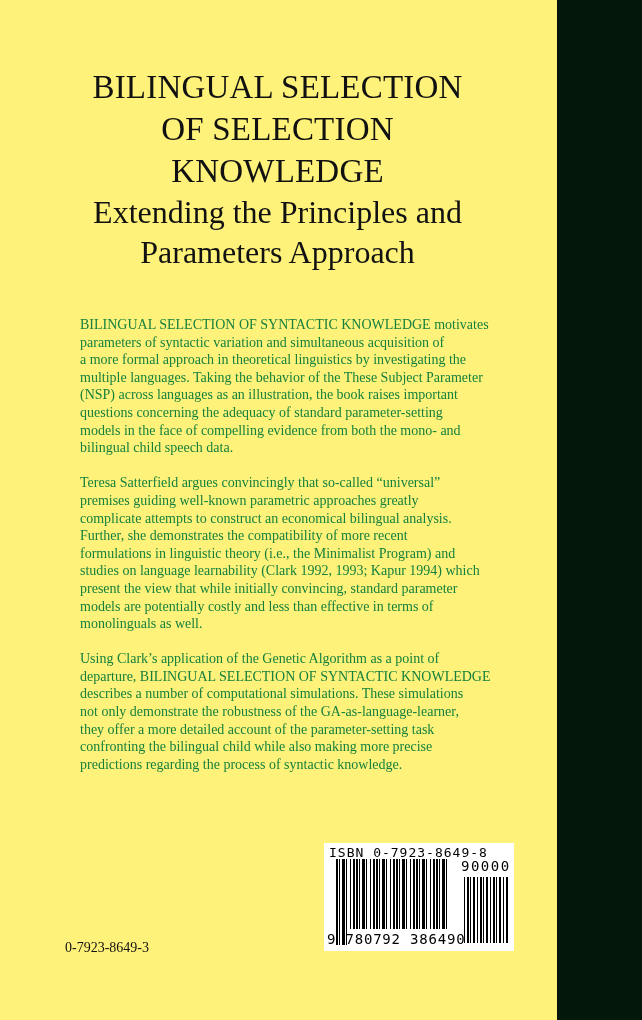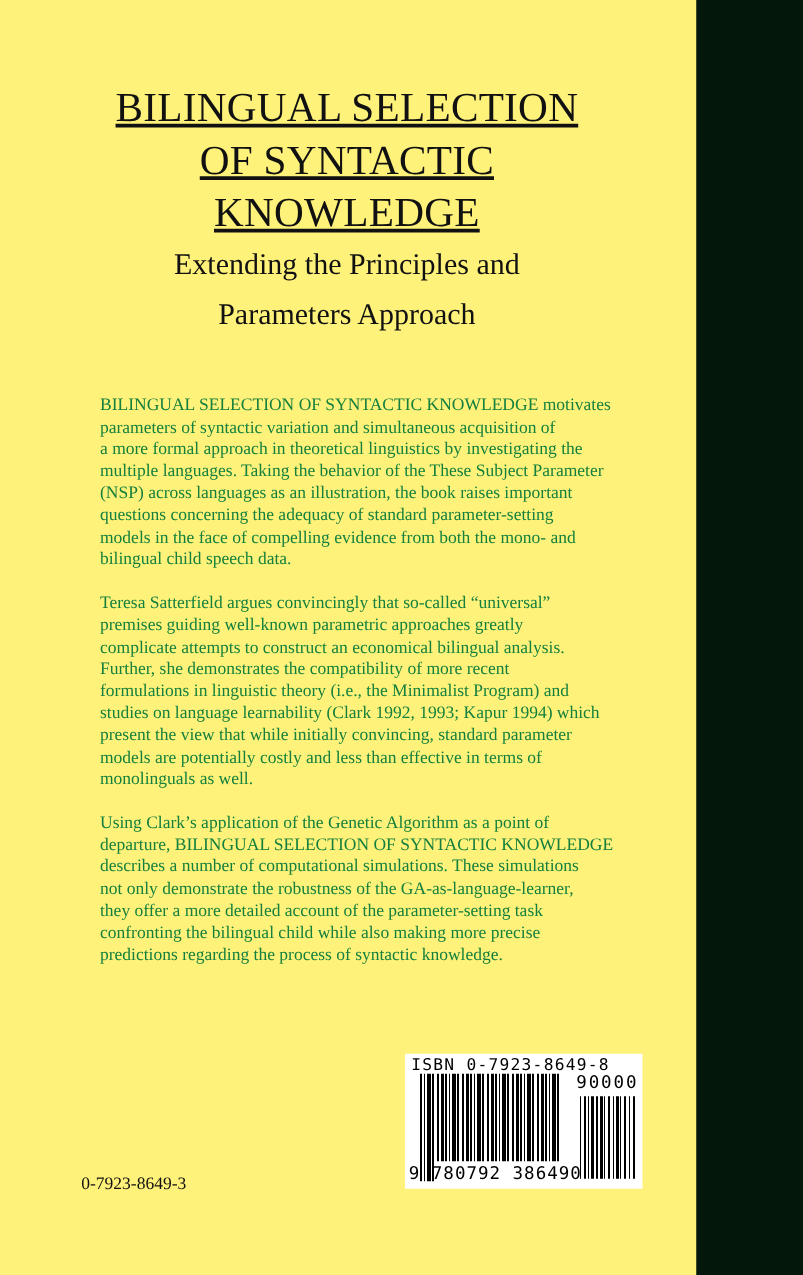--- a/index.html
+++ b/index.html
@@ -8,24 +8,24 @@
     background: #FFF27A;
     font-family: "Liberation Serif", "DejaVu Serif", serif;
     color: #111;
   }
   .cover { position: absolute; left: 0; top: 0; width: 557px; height: 1020px; background: #FFF27A; }
   .spine { position: absolute; left: 557px; top: 0; width: 85px; height: 1020px; background: #03170B; }
   .title-block {
     position: absolute; left: 40px; top: 66px; width: 475px; text-align: center;
   }
   .title-line {
-    font-size: 33px; line-height: 42px; letter-spacing: 0.2px; color: #111; text-decoration: underline;
+    font-size: 33px; line-height: 42px; letter-spacing: 0.2px; color: #111;
   }
   .subtitle-line {
-    font-size: 24px; line-height: 40px; color: #111;
+    font-size: 32px; line-height: 40px; color: #111;
   }
   .body-text {
     position: absolute; left: 80px; top: 316px; width: 470px;
     font-size: 14px; line-height: 17.6px; color: #15803d;
   }
   .para { margin: 0 0 17.6px 0; white-space: nowrap; }
   .para span { display: block; }
   .isbn-bottom {
     position: absolute; left: 65px; top: 940px; font-size: 14px; color: #111;
   }
@@ -58,21 +58,21 @@
       #000 6px 7px, #fff 7px 9px, #000 9px 11px, #fff 11px 13px);
   }
   .num-cover { position: absolute; left: 24px; top: 86px; width: 100px; height: 20px; background: #fff; }
 </style>
 </head>
 <body>
 
 <div class="cover">
   <div class="title-block">
     <div class="title-line">BILINGUAL SELECTION</div>
-    <div class="title-line">OF SYNTACTIC</div>
+    <div class="title-line">OF SELECTION</div>
     <div class="title-line">KNOWLEDGE</div>
     <div class="subtitle-line">Extending the Principles and</div>
     <div class="subtitle-line">Parameters Approach</div>
   </div>
 
   <div class="body-text">
     <div class="para">
       <span>BILINGUAL SELECTION OF SYNTACTIC KNOWLEDGE motivates</span>
       <span>parameters of syntactic variation and simultaneous acquisition of</span>
       <span>a more formal approach in theoretical linguistics by investigating the</span>

